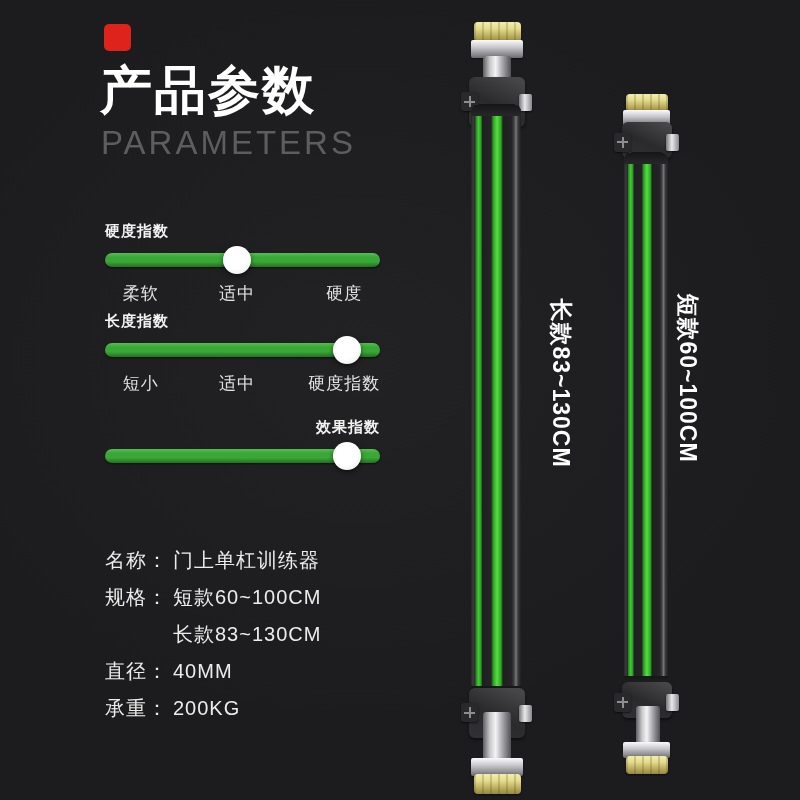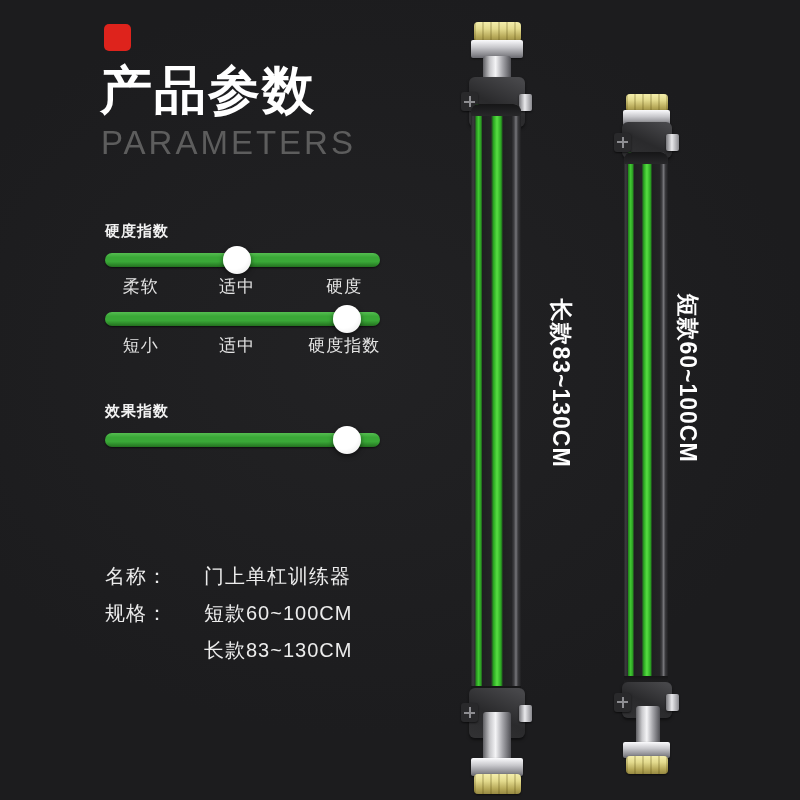--- a/index.html
+++ b/index.html
@@ -7,42 +7,42 @@
     position:relative;width:800px;height:800px;overflow:hidden;
     background:radial-gradient(ellipse 600px 500px at 45% 45%, #222224 0%, var(--bg,#1c1c1e) 75%);
     font-family:Liberation Sans, sans-serif;
   }
   
   .accent-sq{position:absolute;left:104px;top:24px;width:27px;height:27px;border-radius:5px;background:var(--accent,#de231c);}
   .title{position:absolute;left:100px;top:56px;font-size:52px;font-weight:700;color:var(--title-c,#fff);letter-spacing:2px;}
   .subtitle{position:absolute;left:101px;top:124px;font-size:33px;font-weight:400;color:var(--subtitle-c,#5d5d5d);letter-spacing:3px;}
   
   .slider-group{position:absolute;left:105px;width:275px;}
-  .sg-0{top:222px;} .sg-1{top:312px;} .sg-2{top:402px;}
+  .sg-0{top:222px;} .sg-1{top:312px;} .sg-2{top:418px;text-align:right;}
   .slider-title{font-size:15px;font-weight:700;color:#f2f2f2;letter-spacing:1px;margin-bottom:12px;}
   .track{
     position:relative;height:14px;border-radius:7px;
     background:linear-gradient(180deg,#55bd51 0%,var(--green,#3aa837) 30%,var(--green,#3aa837) 62%,#23701f 100%);
     box-shadow:0 1px 2px rgba(0,0,0,.6);
   }
   .knob{
     position:absolute;top:50%;width:28px;height:28px;border-radius:50%;
     background:radial-gradient(circle at 38% 32%,#ffffff 55%,#e4e4e4 100%);
     transform:translate(-50%,-50%);box-shadow:0 2px 5px rgba(0,0,0,.55);
   }
-  .scale{position:relative;height:22px;margin-top:8px;}
+  .scale{position:relative;height:22px;margin-top:15px;}
   .scale span{
     position:absolute;transform:translateX(-50%);white-space:nowrap;
     font-size:17px;color:#e3e3e3;letter-spacing:1px;
   }
   
-  .specs{position:absolute;left:105px;top:565px;width:330px;}
+  .specs{position:absolute;left:105px;top:549px;width:330px;}
   .spec-row{display:flex;margin-bottom:14px;font-size:20px;color:#ececec;line-height:23px;letter-spacing:1px;}
   .spec-label{width:68px;flex:0 0 68px;}
-  .spec-value{flex:1;margin-left:31px;}
+  .spec-value{flex:1;}
   
   .bar{position:absolute;}
   .bar-long{left:458px;top:22px;width:78px;height:774px;}
   .bar-short{left:610px;top:94px;width:74px;height:680px;}
   .bar div{position:absolute;}
   .pad{
     background:
       repeating-linear-gradient(90deg, rgba(70,58,0,.20) 0 2px, rgba(0,0,0,0) 2px 8px),
       linear-gradient(180deg,#f4eeab 0%,#e3da8d 35%,#b5a757 75%,#968943 100%);
     border-radius:4px;box-shadow:0 1px 2px rgba(0,0,0,.6);
@@ -130,20 +130,21 @@
       <div class="knob" style="left: 48%;"></div>
     </div>
     <div class="scale">
       <span style="left:13%">柔软</span>
       <span style="left:48%">适中</span>
       <span style="left:87%">硬度</span>
     </div>
   </div>
 
   <div class="slider-group sg-1">
+    <div class="slider-title">长度指数</div>
     <div class="track">
       <div class="knob" style="left: 88%;"></div>
     </div>
     <div class="scale">
       <span style="left:13%">短小</span>
       <span style="left:48%">适中</span>
       <span style="left:87%">硬度指数</span>
     </div>
   </div>
 
@@ -159,20 +160,28 @@
       <span class="spec-label">名称：</span>
       <span class="spec-value">门上单杠训练器</span>
     </div>
     <div class="spec-row">
       <span class="spec-label">规格：</span>
       <span class="spec-value">短款60~100CM</span>
     </div>
     <div class="spec-row">
       <span class="spec-label"></span>
       <span class="spec-value">长款83~130CM</span>
+    </div>
+    <div class="spec-row">
+      <span class="spec-label">直径：</span>
+      <span class="spec-value">40MM</span>
+    </div>
+    <div class="spec-row">
+      <span class="spec-label">承重：</span>
+      <span class="spec-value">200KG</span>
     </div>
   </div>
 
   <div class="bar bar-long">
     <div class="pad plate-shadow pad-top"></div>
     <div class="plate plate-top"></div>
     <div class="stem stem-top"></div>
     <div class="clamp clamp-top">
       <div class="screw-left"></div>
       <div class="screw-right"></div>

